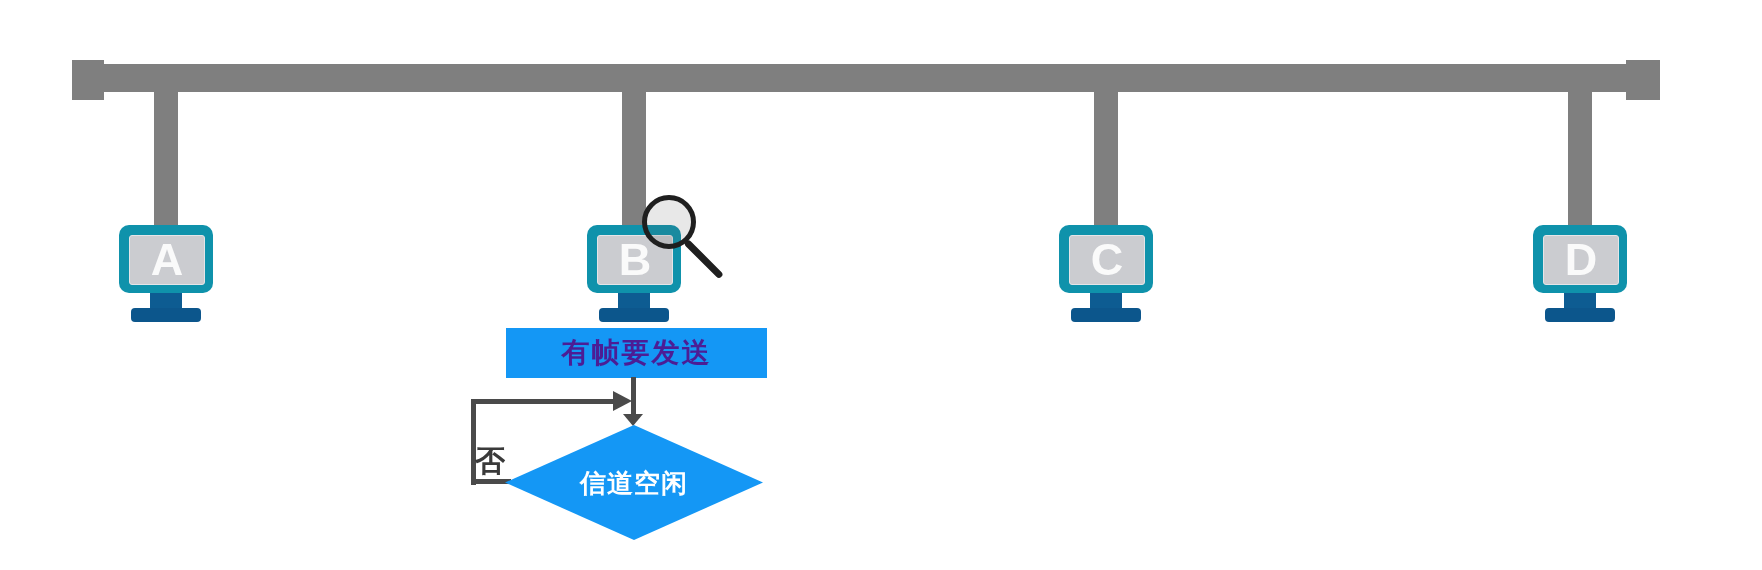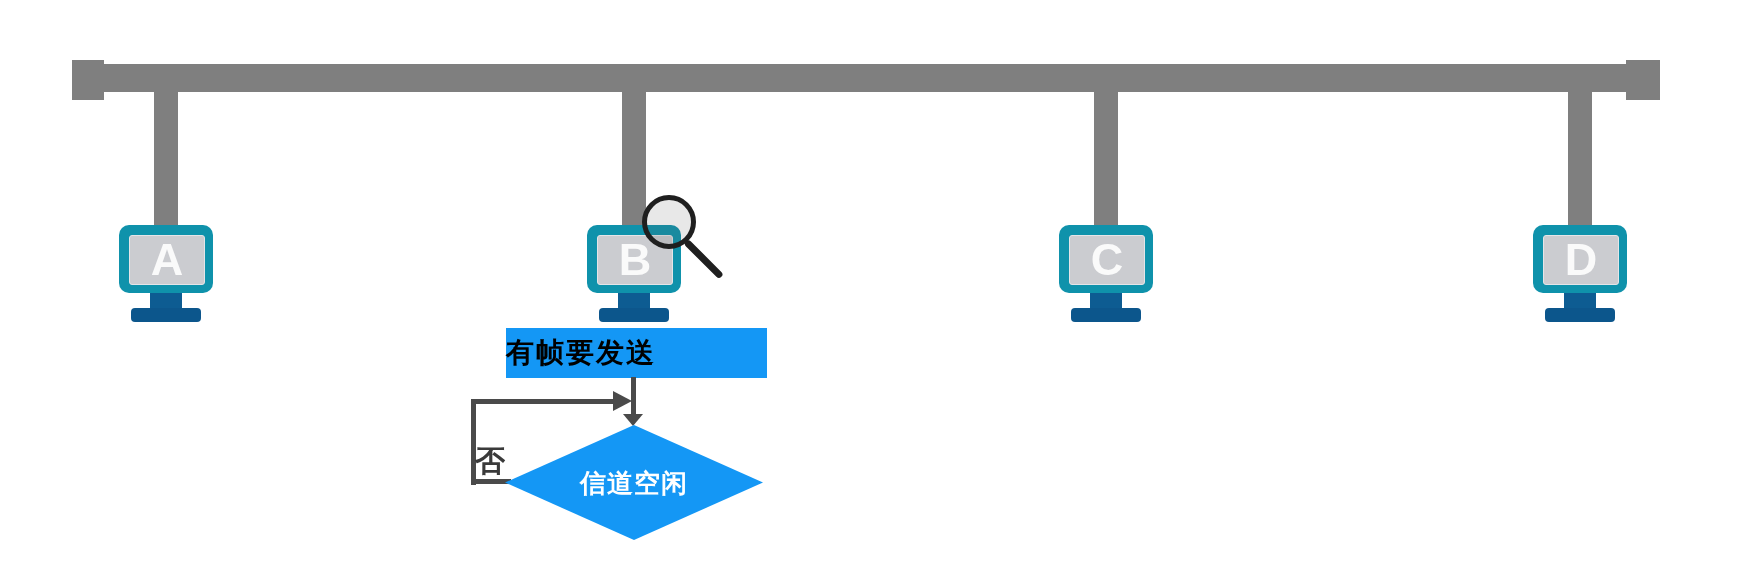--- a/index.html
+++ b/index.html
@@ -26,21 +26,21 @@
   .stand-base{position:absolute;left:25px;top:216px;width:70px;height:14px;background:#0c568c;border-radius:4px;}
 
   
   .mag-lens{position:absolute;left:642px;top:195px;width:54px;height:54px;box-sizing:border-box;
     border:5px solid #1f1f1f;border-radius:50%;background:rgba(90,90,90,0.14);z-index:5;}
   .mag-handle{position:absolute;left:686px;top:238px;width:50px;height:7px;background:#1f1f1f;
     border-radius:4px;transform:rotate(45deg);transform-origin:left center;z-index:5;}
 
   
   .flow-rect{position:absolute;left:506px;top:328px;width:261px;height:50px;background:#1497f5;
-    display:flex;align-items:center;justify-content:flex-start;color:#000000;font-size:28px;font-weight:bold;letter-spacing:2px;}
+    display:flex;align-items:center;justify-content:center;color:#4c1d95;font-size:28px;font-weight:bold;letter-spacing:2px;}
   .conn{position:absolute;background:#4a4a4a;}
   .v-conn{left:631px;top:377px;width:5px;height:38px;}
   .loop-v{left:471px;top:399px;width:5px;height:86px;}
   .loop-top{left:471px;top:399px;width:143px;height:5px;}
   .loop-bottom{left:471px;top:479px;width:40px;height:5px;}
   .arrow-down{position:absolute;left:623px;top:414px;width:0;height:0;
     border-left:10px solid transparent;border-right:10px solid transparent;border-top:12px solid #4a4a4a;}
   .arrow-right{position:absolute;left:613px;top:391px;width:0;height:0;
     border-top:10px solid transparent;border-bottom:10px solid transparent;border-left:19px solid #4a4a4a;}
   .no-label{position:absolute;left:475px;top:446px;font-size:30px;font-weight:bold;color:#3a3a3a;line-height:1;z-index:2;}

